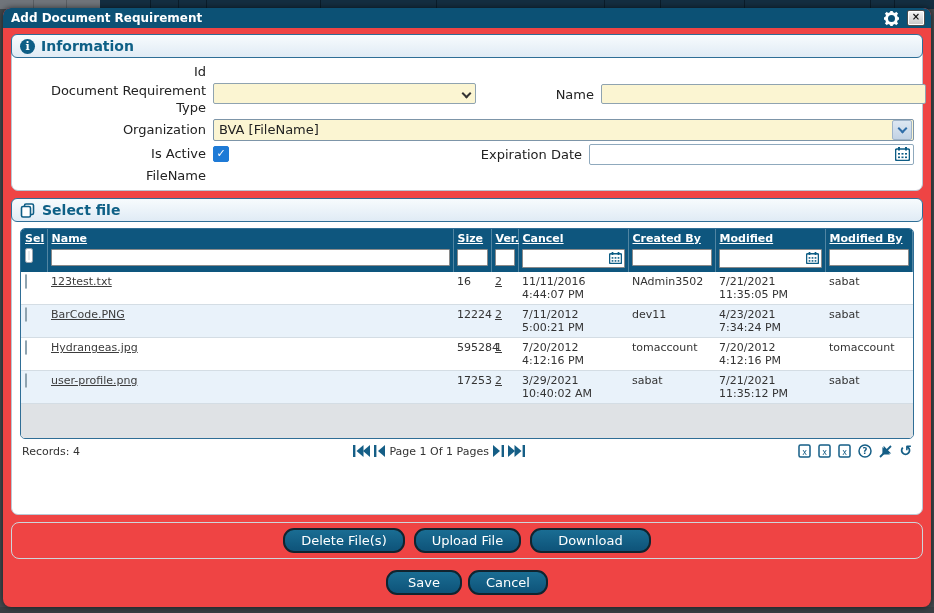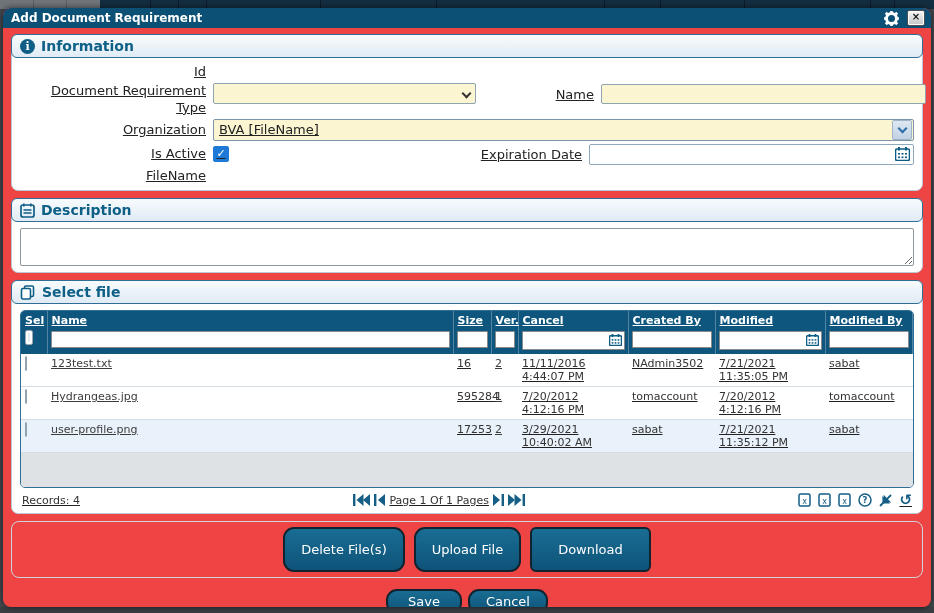--- a/index.html
+++ b/index.html
@@ -35,21 +35,21 @@
   .modal-body{flex:1;padding:6px 8px;display:flex;flex-direction:column;overflow:hidden;}
 
   
   .section{border:1px solid #b9c8d4;border-radius:7px;margin-bottom:7px;background:#fff;}
   .section-header{
     display:flex;align-items:center;gap:6px;
     border:1px solid #2e6e96;border-radius:6px;margin:-1px -1px 0 -1px;
     background:linear-gradient(#f7fbfd,#e0ebf5);
     padding:3px 8px;color:#0e6086;font-weight:bold;font-size:14px;
   }
-  .section-content{padding:6px 8px;text-decoration:underline;}
+  .section-content{padding:6px 8px;}
 
   .info-circle{
     width:15px;height:15px;border-radius:50%;background:#0e5e86;color:#fff;
     font-size:11px;font-weight:bold;font-family:"DejaVu Serif",serif;
     text-align:center;line-height:15px;flex:0 0 auto;
   }
 
   
   .frow{display:flex;align-items:center;margin:3px 0;}
   .lbl{width:186px;text-align:right;padding-right:7px;flex:0 0 auto;color:#222;line-height:1.25;}
@@ -230,39 +230,20 @@
               </span>
             </span>
           </span>
         </div>
         <div class="frow" style="margin-bottom:0;">
           <span class="lbl">FileName</span>
         </div>
       </div>
     </div>
 
-    <div class="section">
-      <div class="section-header">
-        <span>
-          <svg width="15" height="15" viewBox="0 0 15 15">
-            <rect x="1" y="2" width="13" height="12" rx="2" fill="none" stroke="#0e5e86" stroke-width="1.7"></rect>
-            <rect x="3" y="0.5" width="1.6" height="3" fill="#0e5e86"></rect>
-            <rect x="10" y="0.5" width="1.6" height="3" fill="#0e5e86"></rect>
-            <g stroke="#0e5e86" stroke-width="1.3">
-              <line x1="3.5" y1="7" x2="11.5" y2="7"></line>
-                <line x1="3.5" y1="10" x2="11.5" y2="10"></line>
-            </g>
-          </svg>
-        </span>
-        <span>Description</span>
-      </div>
-      <div class="section-content">
-        <textarea class="desc-area" style=""></textarea>
-      </div>
-    </div>
 
     <div class="section" style="flex:1;">
       <div class="section-header">
         <span>
           <svg width="16" height="15" viewBox="0 0 16 15">
             <rect x="4.5" y="1" width="9" height="10.5" rx="1.5" fill="#fff" stroke="#0e5e86" stroke-width="1.6"></rect>
             <rect x="1.5" y="3.5" width="9" height="10.5" rx="1.5" fill="#fff" stroke="#0e5e86" stroke-width="1.6"></rect>
           </svg>
         </span>
         <span>Select file</span>
@@ -344,20 +325,30 @@
                 <tr>
                   <td><span class="row-cb"></span></td>
                   <td><a class="cell-link">123test.txt</a></td>
                   <td>16</td>
                   <td><a class="cell-link">2</a></td>
                   <td>11/11/2016 4:44:07 PM</td>
                   <td>NAdmin3502</td>
                   <td>7/21/2021 11:35:05 PM</td>
                   <td>sabat</td>
                 </tr>
+                <tr class="alt">
+                  <td><span class="row-cb"></span></td>
+                  <td><a class="cell-link">BarCode.PNG</a></td>
+                  <td>12224</td>
+                  <td><a class="cell-link">2</a></td>
+                  <td>7/11/2012 5:00:21 PM</td>
+                  <td>dev11</td>
+                  <td>4/23/2021 7:34:24 PM</td>
+                  <td>sabat</td>
+                </tr>
                 <tr>
                   <td><span class="row-cb"></span></td>
                   <td><a class="cell-link">Hydrangeas.jpg</a></td>
                   <td>595284</td>
                   <td><a class="cell-link">1</a></td>
                   <td>7/20/2012 4:12:16 PM</td>
                   <td>tomaccount</td>
                   <td>7/20/2012 4:12:16 PM</td>
                   <td>tomaccount</td>
                 </tr>
@@ -452,21 +443,21 @@
             </span>
             <span class="refresh-ico">↺</span>
           </span>
         </div>
       </div>
     </div>
 
     <div class="btn-strip">
       <button class="btn">Delete File(s)</button>
       <button class="btn">Upload File</button>
-      <button class="btn" style="padding:12px 26px;border-radius:6px;">Download</button>
+      <button class="btn" style="padding:2px 26px;">Download</button>
     </div>
 
     <div class="modal-footer">
       <button class="btn" style="padding:2px 20px;">Save</button>
       <button class="btn">Cancel</button>
     </div>
 
   </div>
 </div>
 

